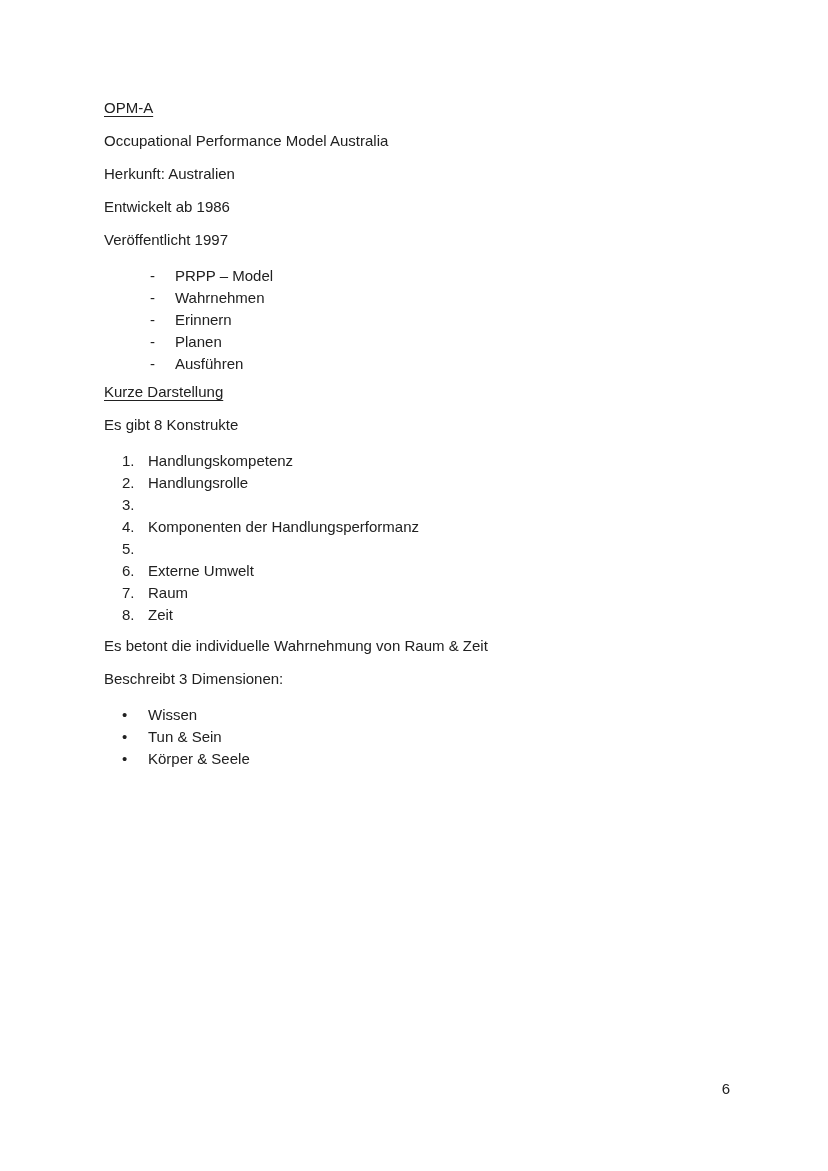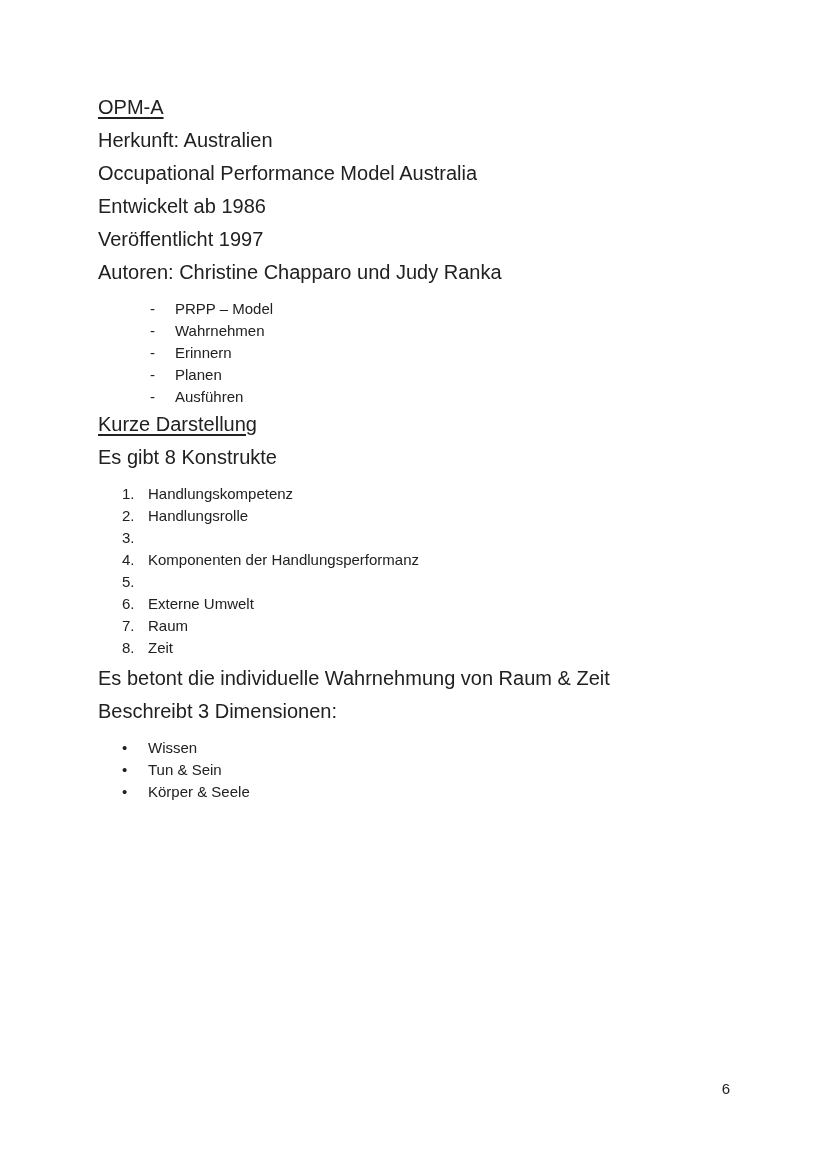--- a/index.html
+++ b/index.html
@@ -17,23 +17,23 @@
     color: #212121;
     overflow: hidden;
   }
   .content {
     position: absolute;
     left: 98px;
     top: 100px;
     width: 640px;
   }
   .para {
-    font-size: 20px;
+    font-size: 15px;
     line-height: 15px;
-    margin: 0 0 18px 0;
+    margin: 0 0 18px 6px;
     white-space: nowrap;
   }
   .heading {
     text-decoration: underline;
     text-underline-offset: 3px;
   }
   .dash-list {
     margin: 0 0 9px 0;
     padding: 0;
   }
@@ -87,25 +87,24 @@
   }
 </style>
 </head>
 <body>
 
 <div class="page">
   <div class="content">
 
     <p class="para heading">OPM-A</p>
 
+    <p class="para">Occupational Performance Model Australia</p>
     <p class="para">Herkunft: Australien</p>
-    <p class="para">Occupational Performance Model Australia</p>
     <p class="para">Entwickelt ab 1986</p>
     <p class="para">Veröffentlicht 1997</p>
-    <p class="para">Autoren: Christine Chapparo und Judy Ranka</p>
 
 
     <div class="dash-list">
       <div class="dash-item">
         <span class="marker">-</span>
         <span><span class="lead">PRPP</span><span> – Model</span></span>
       </div>
       <div class="dash-item">
         <span class="marker">-</span>
         <span><span class="lead">W</span><span>ahrnehmen</span></span>

